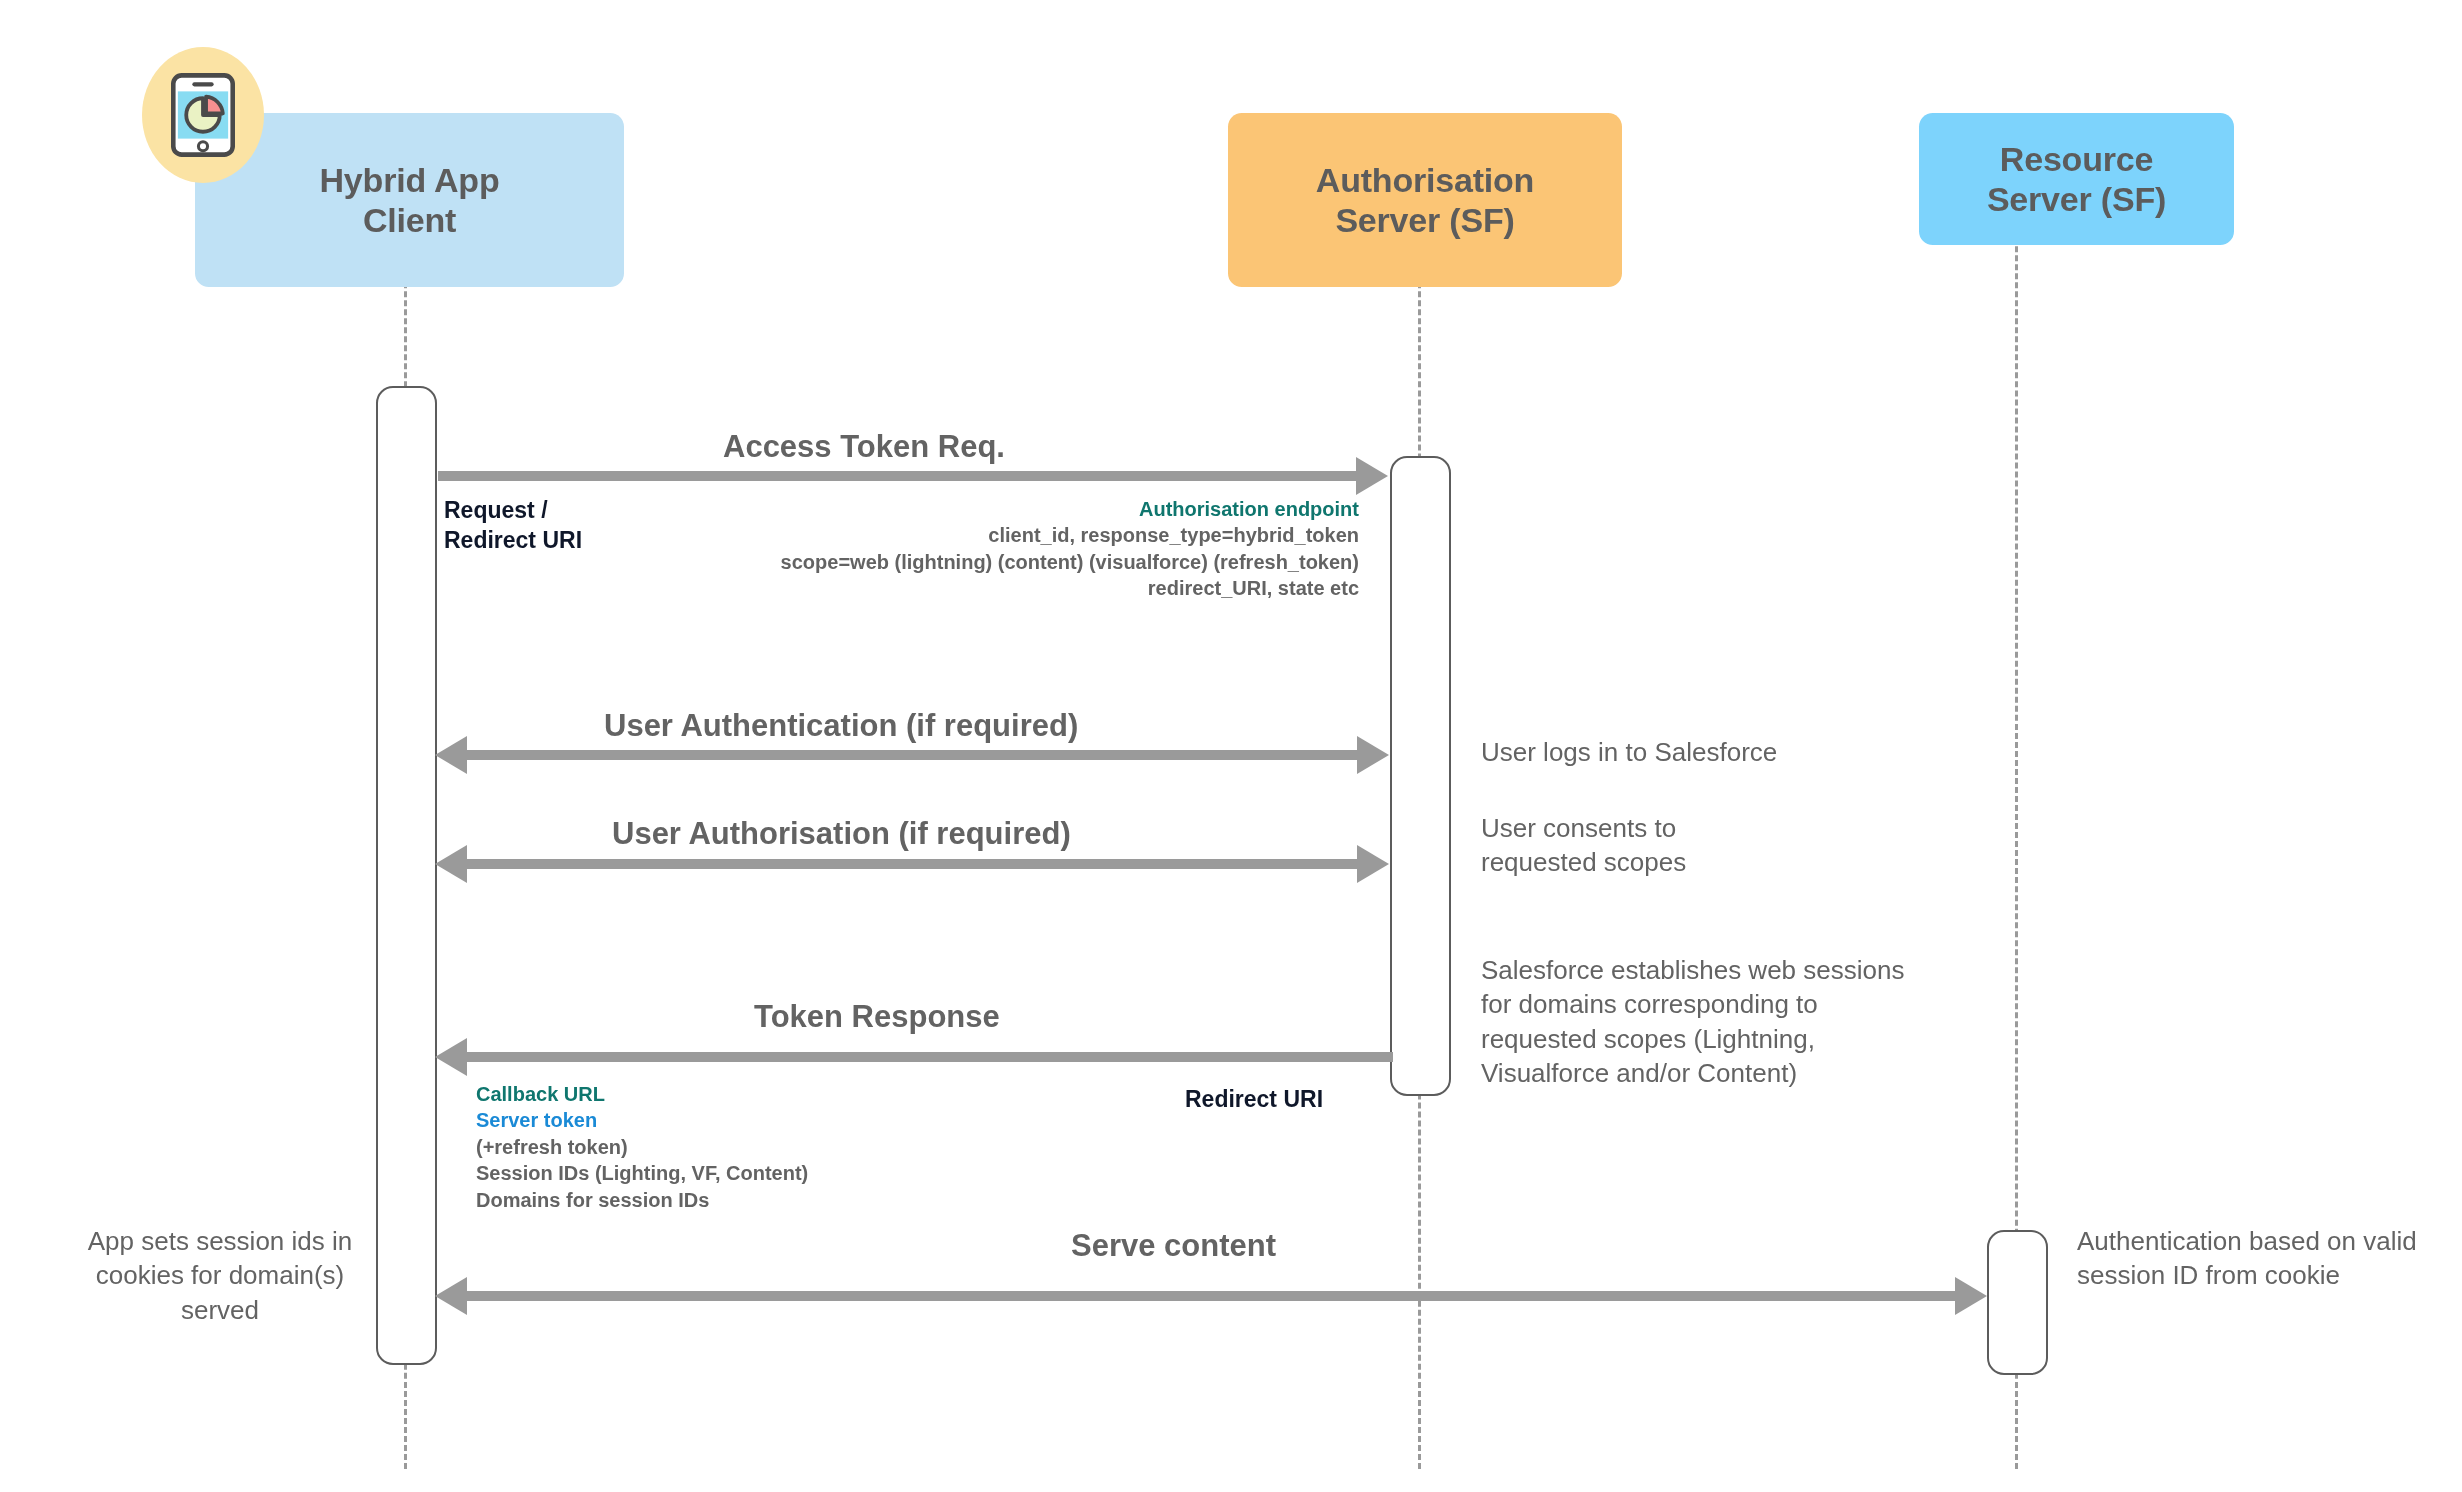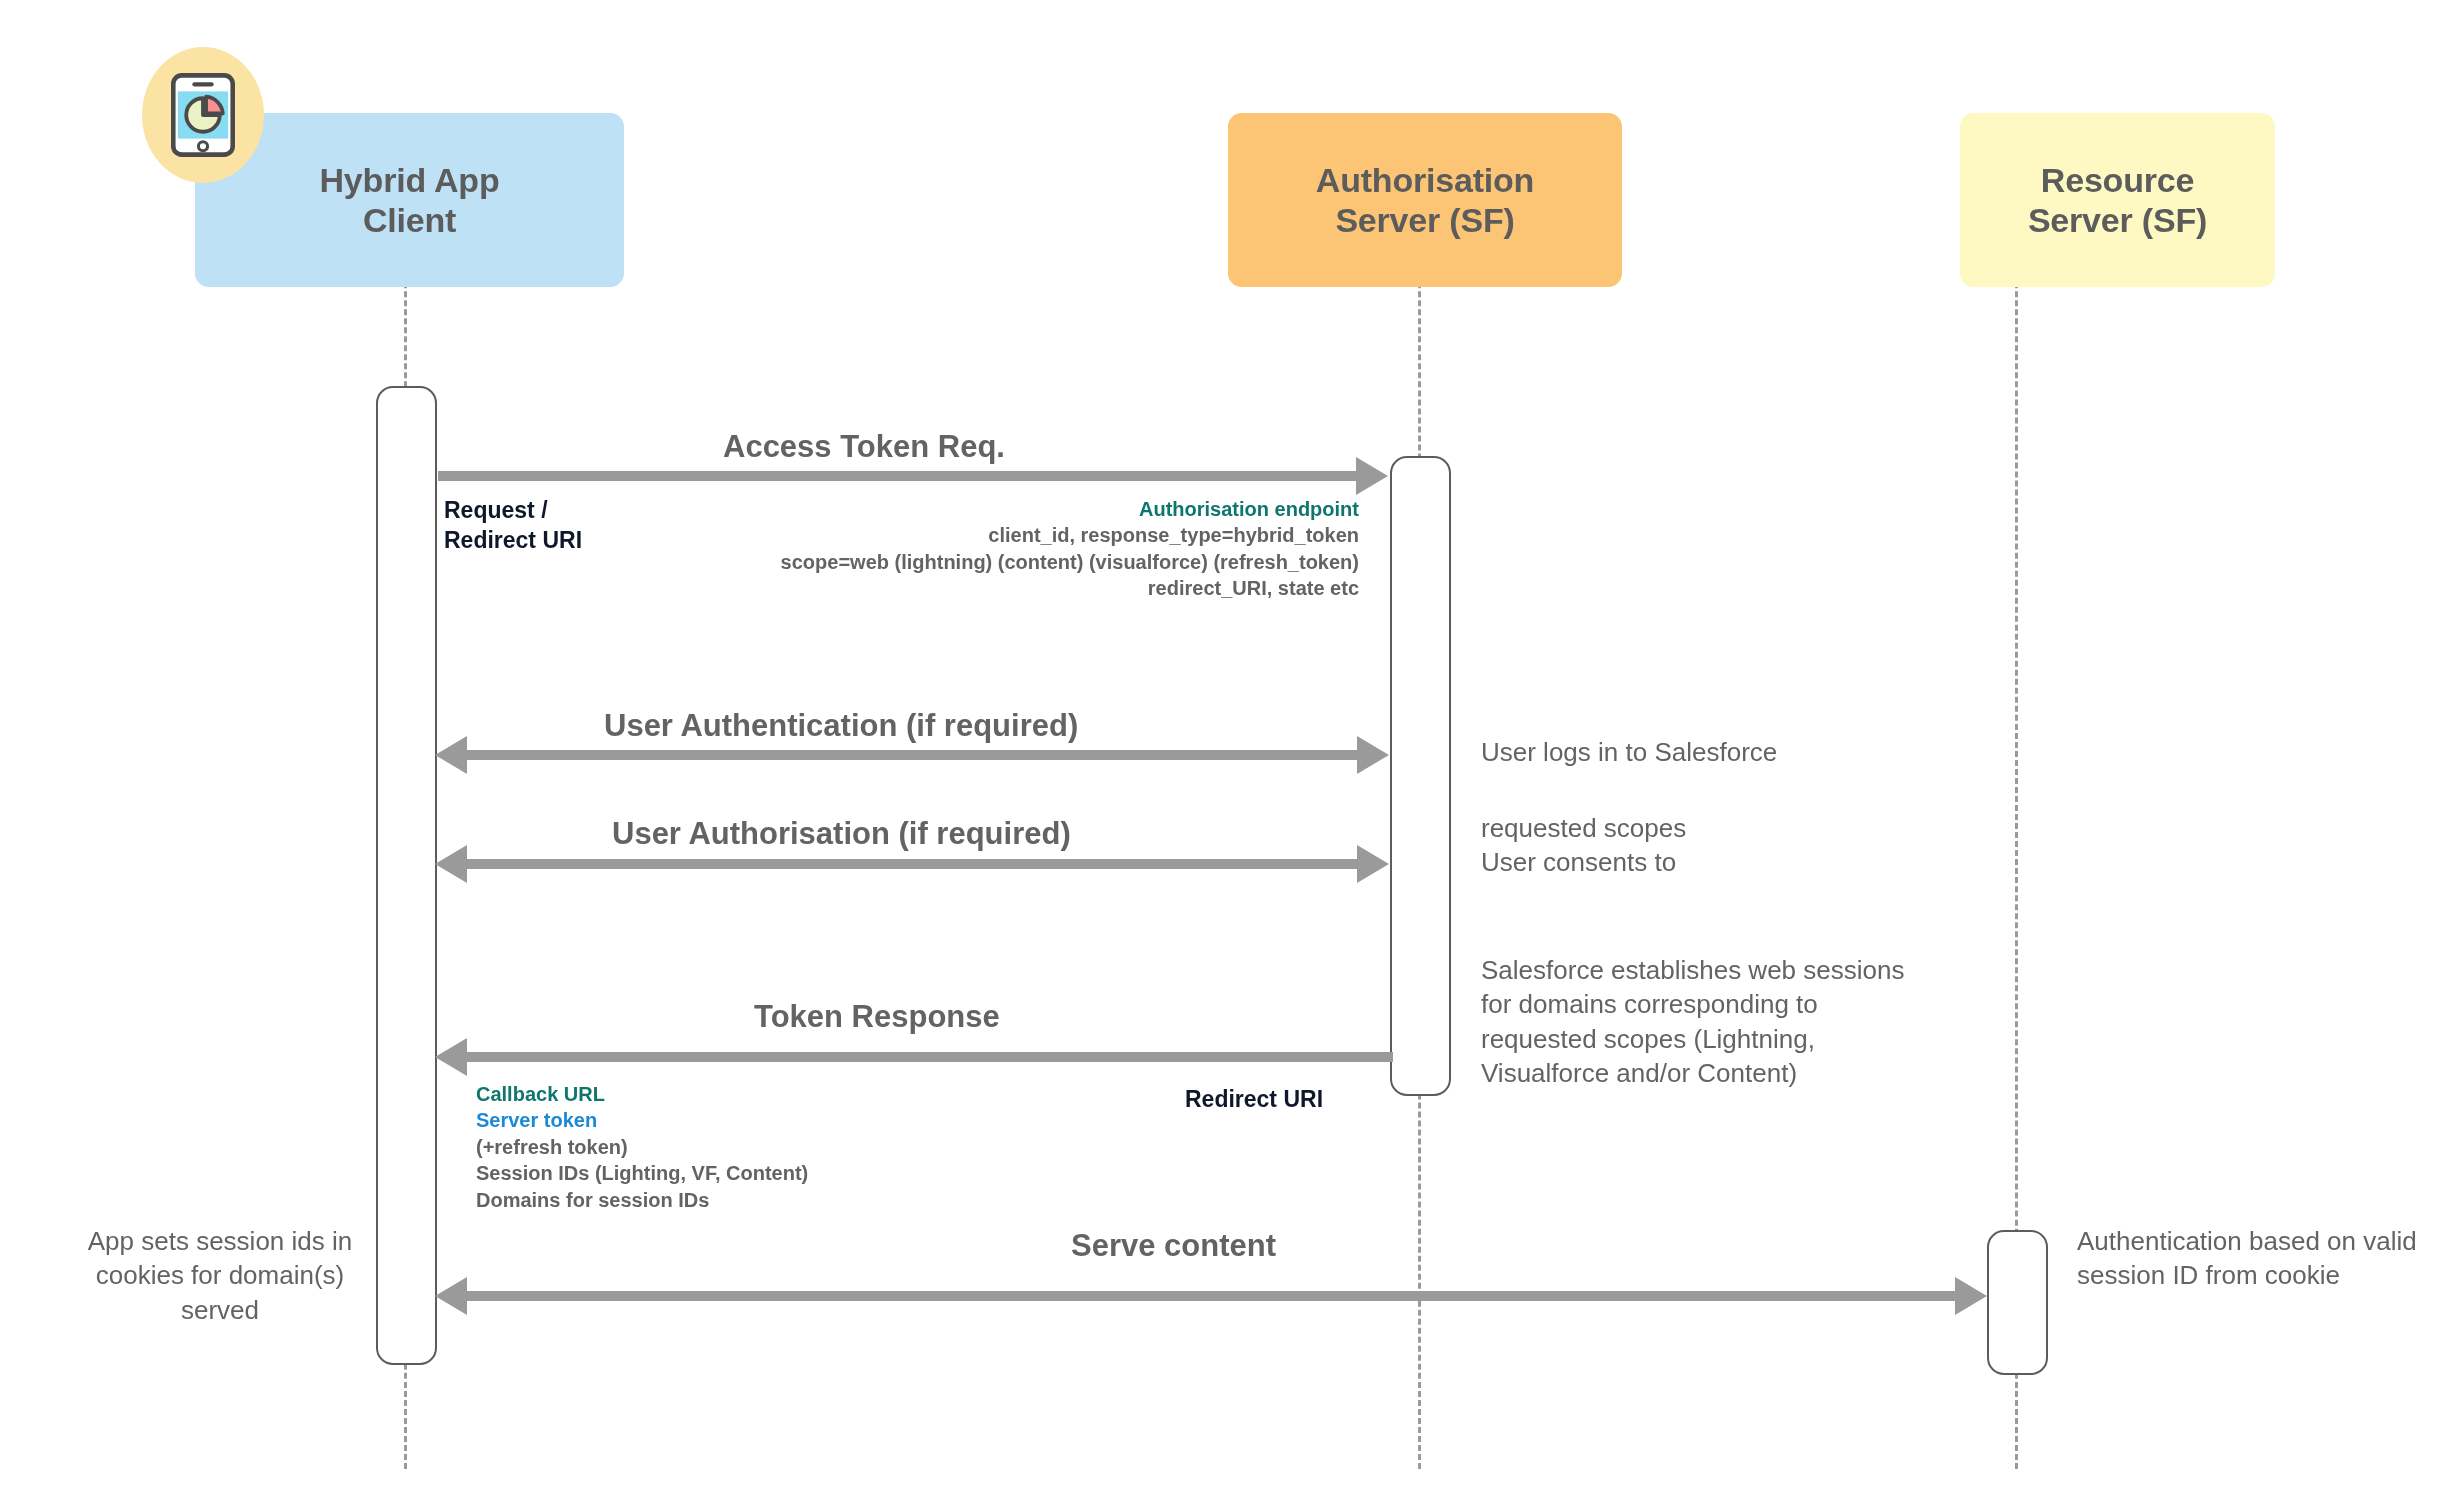--- a/index.html
+++ b/index.html
@@ -132,21 +132,21 @@
     </div>
   </div>
 
   <div class="participant" style="left:1228px; top:113px; width:394px; height:174px; background:#fbc575;">
     <div>
       <div>Authorisation</div>
       <div>Server (SF)</div>
     </div>
   </div>
 
-  <div class="participant" style="left:1960px; top:113px; width:315px; height:174px; background:#fef9c3;">
+  <div class="participant" style="left:1919px; top:113px; width:315px; height:132px; background:#7dd3fc;">
     <div>
       <div>Resource</div>
       <div>Server (SF)</div>
     </div>
   </div>
 
   <div class="icon-badge" style="left:142px; top:47px; width:122px; height:136px;">
     <svg width="64" height="84" viewBox="0 0 84 110">
       <rect x="3" y="3" width="78" height="104" rx="11" ry="11" fill="#ffffff" stroke="#4a4a4a" stroke-width="6"></rect>
       <rect x="9" y="24" width="66" height="62" fill="#88dcf2"></rect>
@@ -183,22 +183,22 @@
   <div class="arrow-head left" style="left:435px; top:736px;"></div>
 
   <div class="note" style="left:1481px; top:735px; width:459px;">User logs in to Salesforce</div>
 
   <div class="msg-label" style="left:612px; top:816px;">User Authorisation (if required)</div>
   <div class="msg-line" style="left:467px; top:859px; width:891px;"></div>
   <div class="arrow-head right" style="left:1357px; top:845px;"></div>
   <div class="arrow-head left" style="left:435px; top:845px;"></div>
 
   <div class="note" style="left:1481px; top:811px; width:429px;">
+    <div>User consents to</div>
     <div>requested scopes</div>
-    <div>User consents to</div>
   </div>
 
   <div class="note" style="left:1481px; top:953px; width:436px;">Salesforce establishes web sessions for domains corresponding to requested scopes (Lightning, Visualforce and/or Content)</div>
 
   <div class="msg-label" style="left:754px; top:999px;">Token Response</div>
   <div class="msg-line" style="left:467px; top:1052px; width:926px;"></div>
   <div class="arrow-head left" style="left:435px; top:1038px;"></div>
 
   <div class="tag green" style="left:1185px; top:1085px;">Redirect URI</div>
 

